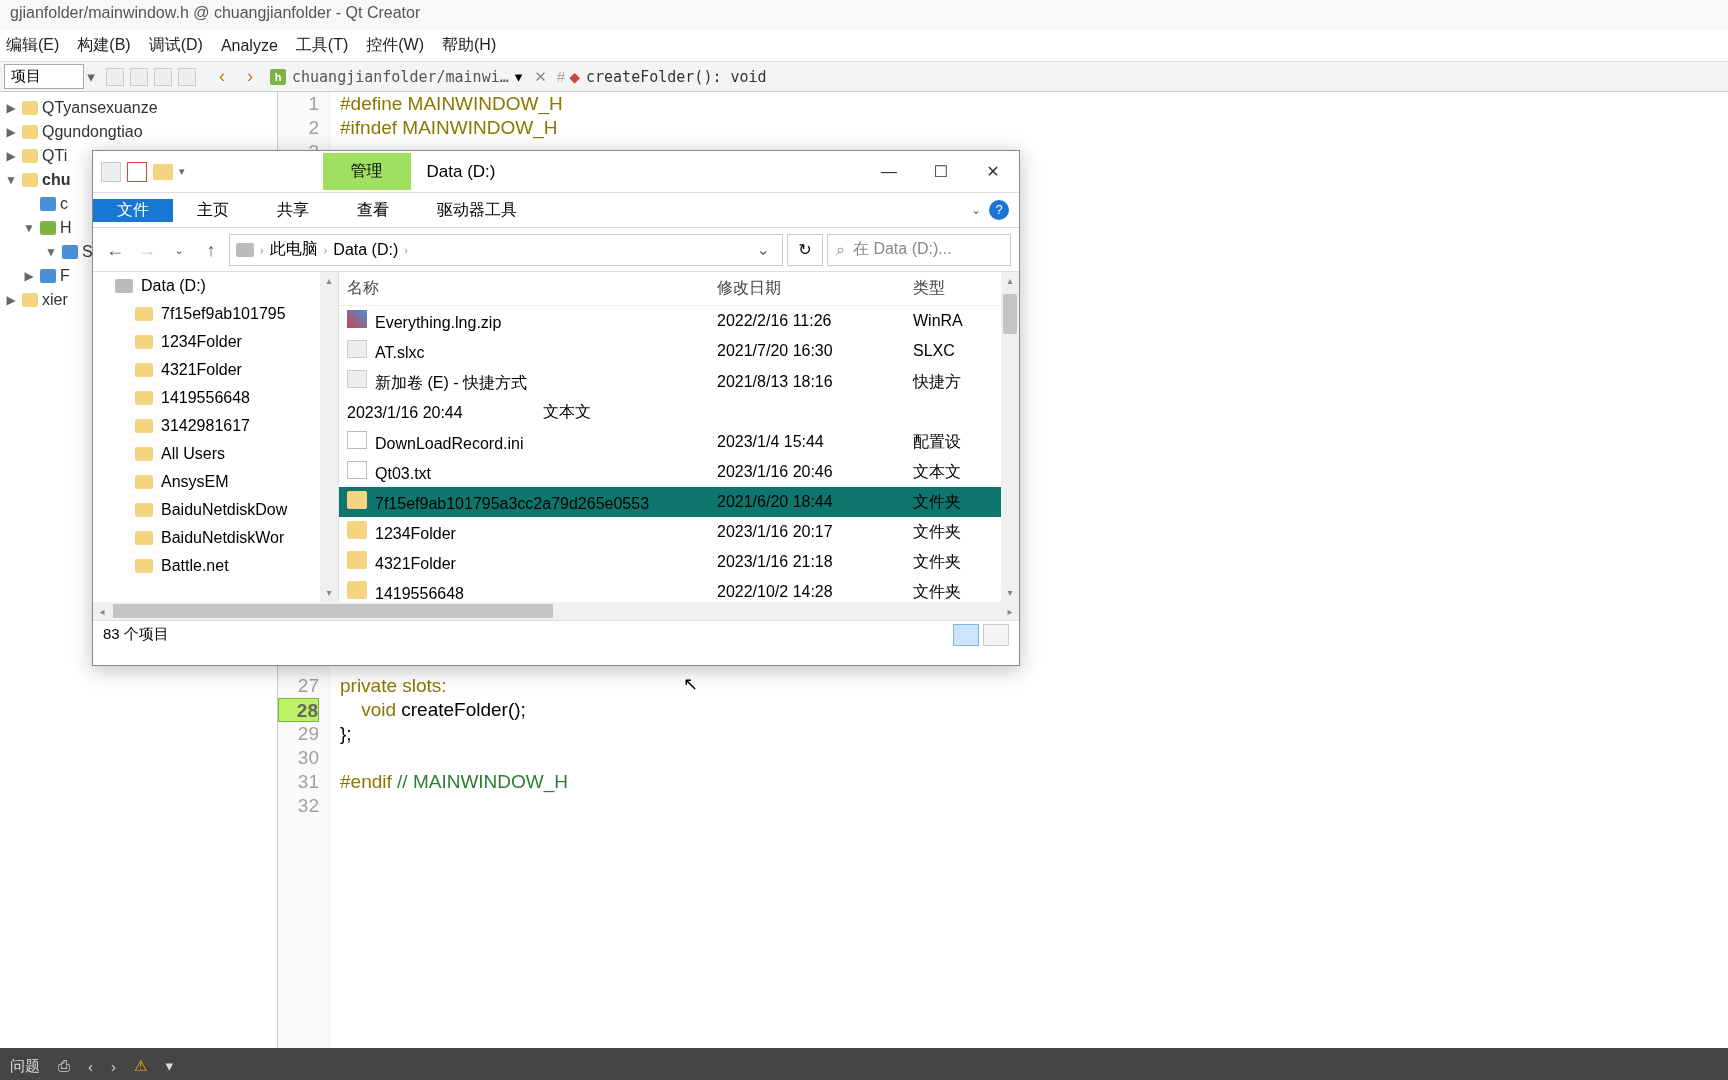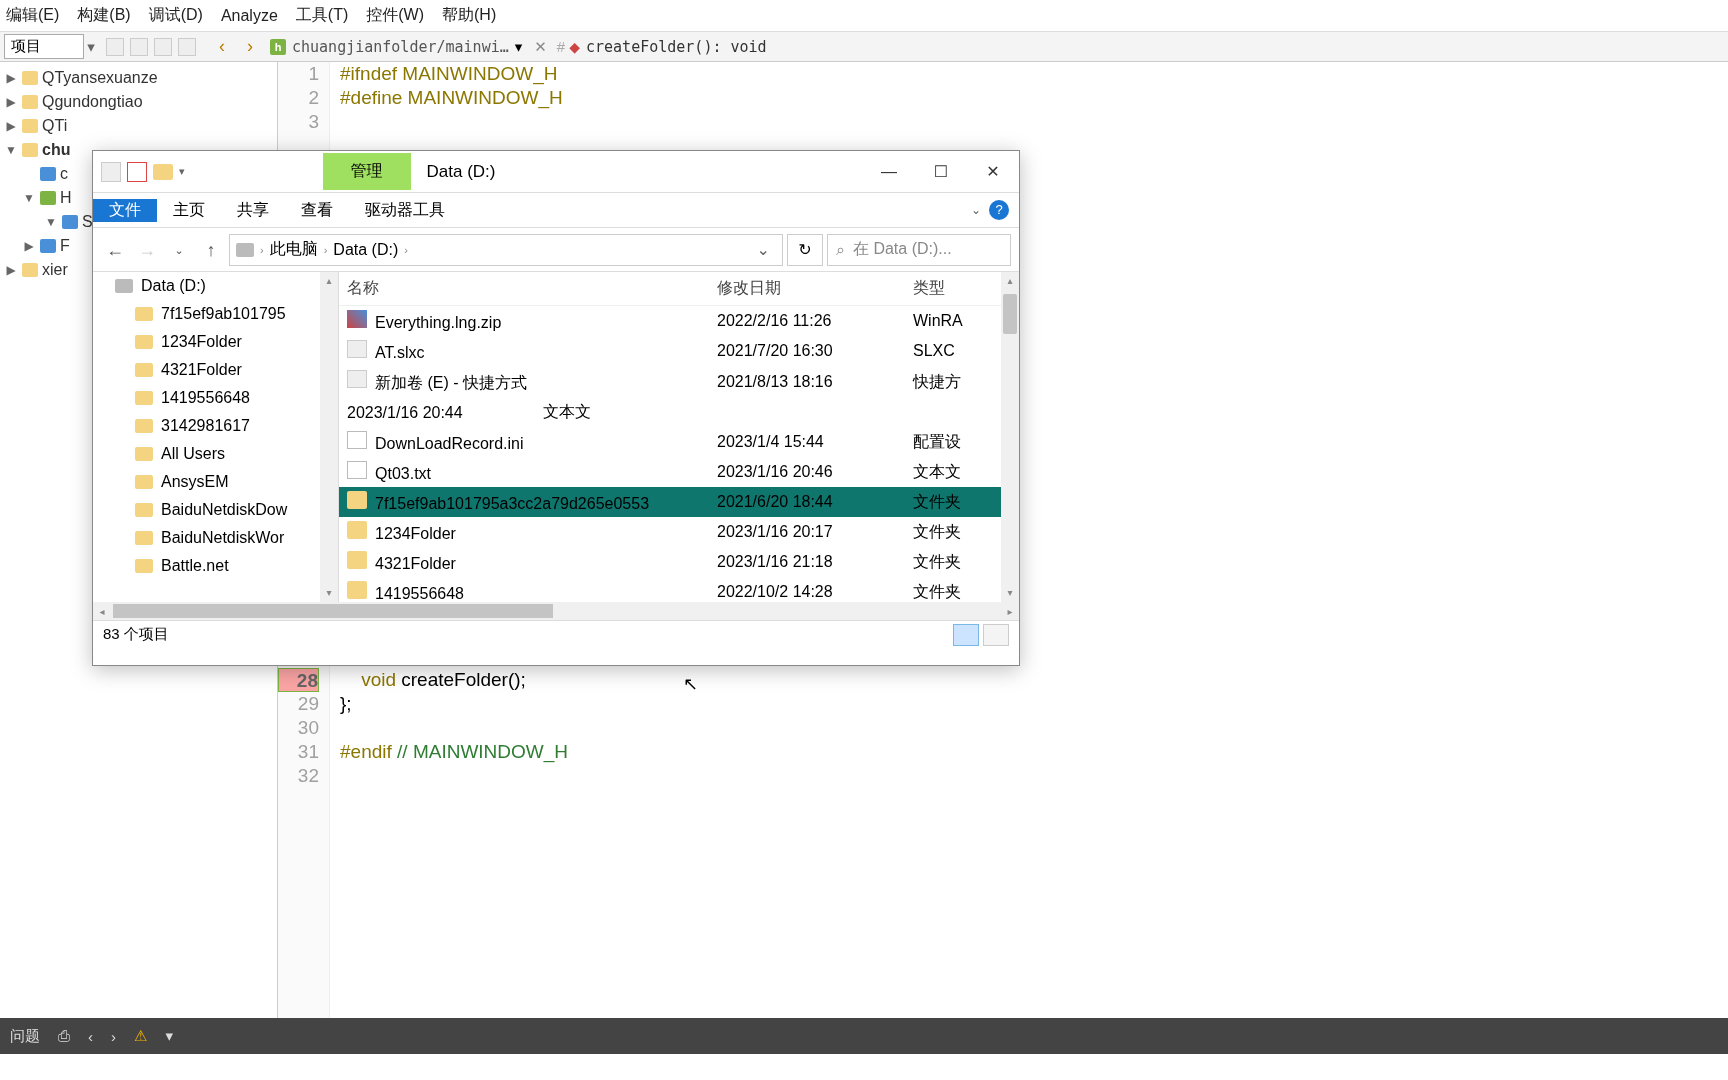--- a/index.html
+++ b/index.html
@@ -28,39 +28,39 @@
 .tree-item{display:flex;align-items:center;padding:3px 4px;gap:4px}
 .tree-arrow{width:14px;text-align:center;color:#666;font-size:12px}
 .tree-folder{width:16px;height:14px;background:#f4d480;border-radius:2px;display:inline-block}
 .tree-h{width:16px;height:14px;background:#7cb342;border-radius:2px;display:inline-block}
 .tree-cpp{width:16px;height:14px;background:#4a90d9;border-radius:2px;display:inline-block}
 .ind1{padding-left:22px}.ind2{padding-left:44px}
 .bold{font-weight:bold}
 .qt-editor{flex:1;display:flex;background:#fff;font-family:Consolas,monospace;font-size:19px;line-height:24px}
 .gutter{width:52px;text-align:right;padding-right:10px;color:#a0a0a0;background:#fafafa;border-right:1px solid #eee}
 .gutter .ln{height:24px}
-.gutter .cur{background:#fca5a5;color:#666;font-weight:bold;border:1px solid #7cb342}
+.gutter .cur{background:#bef264;color:#666;font-weight:bold;border:1px solid #7cb342}
 .code-area{flex:1;padding-left:10px;position:relative}
 .code-line{height:24px;white-space:pre}
 .kw{color:#8b7700}.cm{color:#2e7d32}
 .qt-bottom{height:36px;background:#444;color:#ddd;display:flex;align-items:center;padding:0 10px;font-size:15px;gap:18px}
 .qt-bottom .warn{color:#f4b400}
 
 
 .explorer{position:absolute;left:92px;top:150px;width:928px;height:516px;background:#fff;border:1px solid #888;box-shadow:0 4px 20px rgba(0,0,0,.25)}
 .ex-title{height:42px;display:flex;align-items:center;border-bottom:1px solid #ddd}
 .ex-qat{display:flex;gap:6px;align-items:center;padding:0 8px}
 .ex-qat-ic{width:20px;height:20px;background:#eee;border:1px solid #ccc}
 .ex-qat-fold{width:20px;height:16px;background:#f4d480;border-radius:2px}
 .ex-tab-manage{background:#a0e060;padding:8px 28px;font-size:16px}
 .ex-tab-title{padding:0 16px;font-size:17px}
 .ex-ctrl{margin-left:auto;display:flex}
 .ex-ctrl-btn{width:52px;height:42px;display:flex;align-items:center;justify-content:center;font-size:16px;color:#333}
 .ex-ribbon{height:35px;display:flex;align-items:center;border-bottom:1px solid #ddd;font-size:16px}
-.ex-ribbtn{padding:0 16px;height:23px;display:flex;align-items:center}
+.ex-ribbtn{padding:0 24px;height:23px;display:flex;align-items:center}
 .ex-ribbtn.active{background:#1976d2;color:#fff}
 .ex-rib-help{margin-left:auto;display:flex;gap:8px;padding-right:10px;align-items:center}
 .ex-rib-dd{color:#666;font-size:12px}
 .ex-help{width:20px;height:20px;border-radius:50%;background:#1976d2;color:#fff;font-size:13px;text-align:center;line-height:20px}
 .ex-nav{height:44px;display:flex;align-items:center;padding:0 8px;gap:4px;border-bottom:1px solid #ddd}
 .ex-nav-btn{width:28px;height:28px;text-align:center;line-height:28px;color:#555;font-size:18px}
 .ex-nav-btn.dis{color:#ccc}
 .ex-addr{flex:1;border:1px solid #ccc;height:32px;display:flex;align-items:center;padding:0 6px;gap:6px;font-size:16px}
 .ex-addr-dd{margin-left:auto;color:#666;padding:0 6px}
 .ex-refresh{width:36px;height:32px;border:1px solid #ccc;text-align:center;line-height:30px}
@@ -90,20 +90,21 @@
 .ex-status{height:28px;border-top:1px solid #ddd;display:flex;align-items:center;padding:0 10px;font-size:15px}
 .ex-view{margin-left:auto;display:flex;gap:4px}
 .ex-view-btn{width:26px;height:22px;border:1px solid #ccc;background:#f4f4f4}
 .ex-view-btn.active{background:#cce4ff;border-color:#7ab8e8}
 .cursor{position:absolute;left:590px;top:522px;font-size:18px;color:#000;z-index:10;pointer-events:none}
 </style>
 </head>
 <body>
 
 <div class="qt-window">
+  <div class="qt-title">gjianfolder/mainwindow.h @ chuangjianfolder - Qt Creator</div>
   <div class="qt-menu" id="qt-menu">
       <span>编辑(E)</span>
       <span>构建(B)</span>
       <span>调试(D)</span>
       <span>Analyze</span>
       <span>工具(T)</span>
       <span>控件(W)</span>
       <span>帮助(H)</span>
     </div>
   <div class="qt-toolbar">
@@ -187,22 +188,22 @@
           <div class="ln">3</div>
           <div style="height: 510px;"></div>
           <div class="ln">27</div>
           <div class="ln cur">28</div>
           <div class="ln">29</div>
           <div class="ln">30</div>
           <div class="ln">31</div>
           <div class="ln">32</div>
         </div>
       <div class="code-area" id="code">
+          <div class="code-line"><span class="kw">#define MAINWINDOW_H</span></div>
           <div class="code-line"><span class="kw">#ifndef MAINWINDOW_H</span></div>
-          <div class="code-line"><span class="kw">#define MAINWINDOW_H</span></div>
           <div class="code-line"></div>
           <div style="height: 510px;"></div>
           <div class="code-line"><span class="kw">private slots:</span></div>
           <div class="code-line">    <span class="kw">void</span> createFolder();</div>
           <div class="code-line">};</div>
           <div class="code-line"></div>
           <div class="code-line"><span class="kw">#endif</span> <span class="cm">// MAINWINDOW_H</span></div>
           <div class="code-line"></div>
         </div>
     </div>

